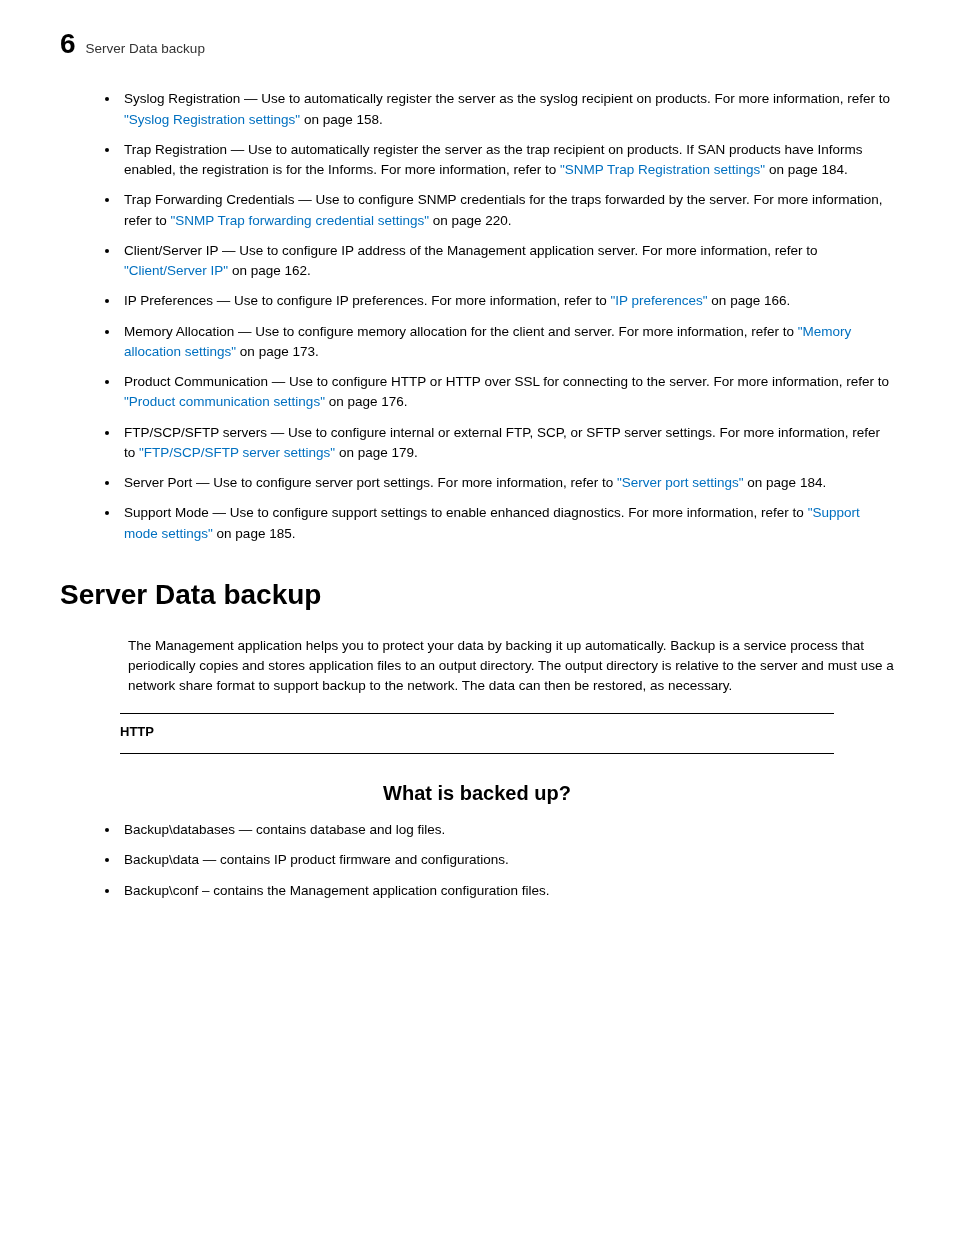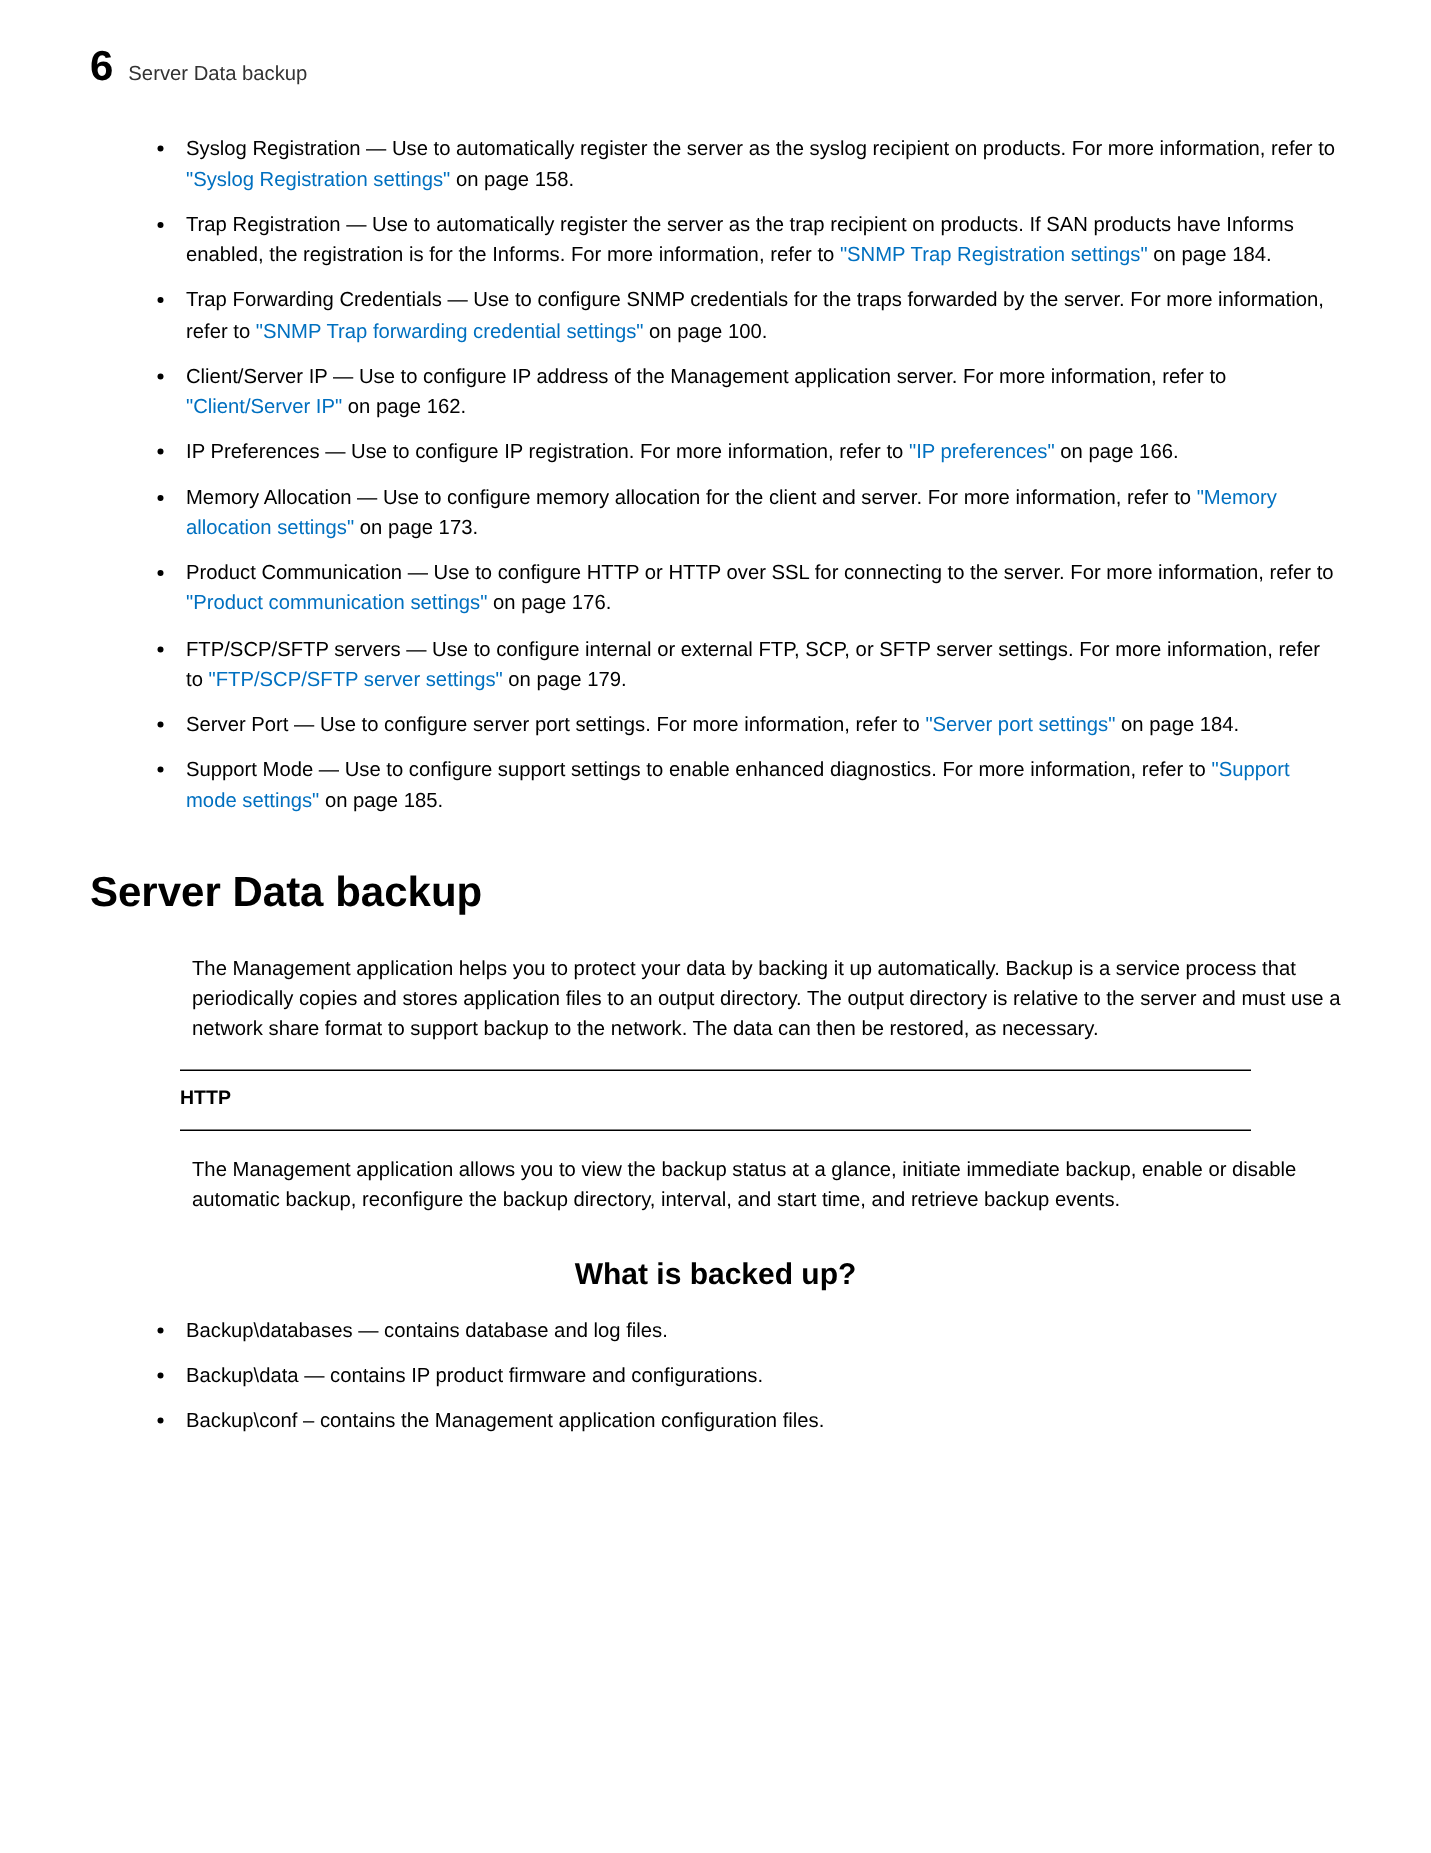--- a/index.html
+++ b/index.html
@@ -99,29 +99,29 @@
 
     <li>
       <span>Syslog Registration — Use to automatically register the server as the syslog recipient on products. For more information, refer to </span><a class="link">"Syslog Registration settings"</a><span> on page 158.</span>
     </li>
 
     <li>
       <span>Trap Registration — Use to automatically register the server as the trap recipient on products. If SAN products have Informs enabled, the registration is for the Informs. For more information, refer to </span><a class="link">"SNMP Trap Registration settings"</a><span> on page 184.</span>
     </li>
 
     <li>
-      <span>Trap Forwarding Credentials — Use to configure SNMP credentials for the traps forwarded by the server. For more information, refer to </span><a class="link">"SNMP Trap forwarding credential settings"</a><span> on page 100.</span>
+      <span>Trap Forwarding Credentials — Use to configure SNMP credentials for the traps forwarded by the server. For more information, refer to </span><a class="link">"SNMP Trap forwarding credential settings"</a><span> on page 220.</span>
     </li>
 
     <li>
       <span>Client/Server IP — Use to configure IP address of the Management application server. For more information, refer to </span><a class="link">"Client/Server IP"</a><span> on page 162.</span>
     </li>
 
     <li>
-      <span>IP Preferences — Use to configure IP registration. For more information, refer to </span><a class="link">"IP preferences"</a><span> on page 166.</span>
+      <span>IP Preferences — Use to configure IP preferences. For more information, refer to </span><a class="link">"IP preferences"</a><span> on page 166.</span>
     </li>
 
     <li>
       <span>Memory Allocation — Use to configure memory allocation for the client and server. For more information, refer to </span><a class="link">"Memory allocation settings"</a><span> on page 173.</span>
     </li>
 
     <li>
       <span>Product Communication — Use to configure HTTP or HTTP over SSL for connecting to the server. For more information, refer to </span><a class="link">"Product communication settings"</a><span> on page 176.</span>
     </li>
 
@@ -139,21 +139,20 @@
   </ul>
 
   <h1 class="section-heading">Server Data backup</h1>
 
   <p class="section-text">The Management application helps you to protect your data by backing it up automatically. Backup is a service process that periodically copies and stores application files to an output directory. The output directory is relative to the server and must use a network share format to support backup to the network. The data can then be restored, as necessary.</p>
 
   <div class="note-box">
     <div class="note-label">HTTP</div>
   </div>
 
-  <p class="section-text">The Management application allows you to view the backup status at a glance, initiate immediate backup, enable or disable automatic backup, reconfigure the backup directory, interval, and start time, and retrieve backup events.</p>
 
   <h2 class="subsection-heading">What is backed up?</h2>
 
 
   <ul class="bullet-list">
     <li>
       <span>Backup\databases — contains database and log files.</span>
     </li>
     <li>
       <span>Backup\data — contains  IP product firmware and configurations.</span>

